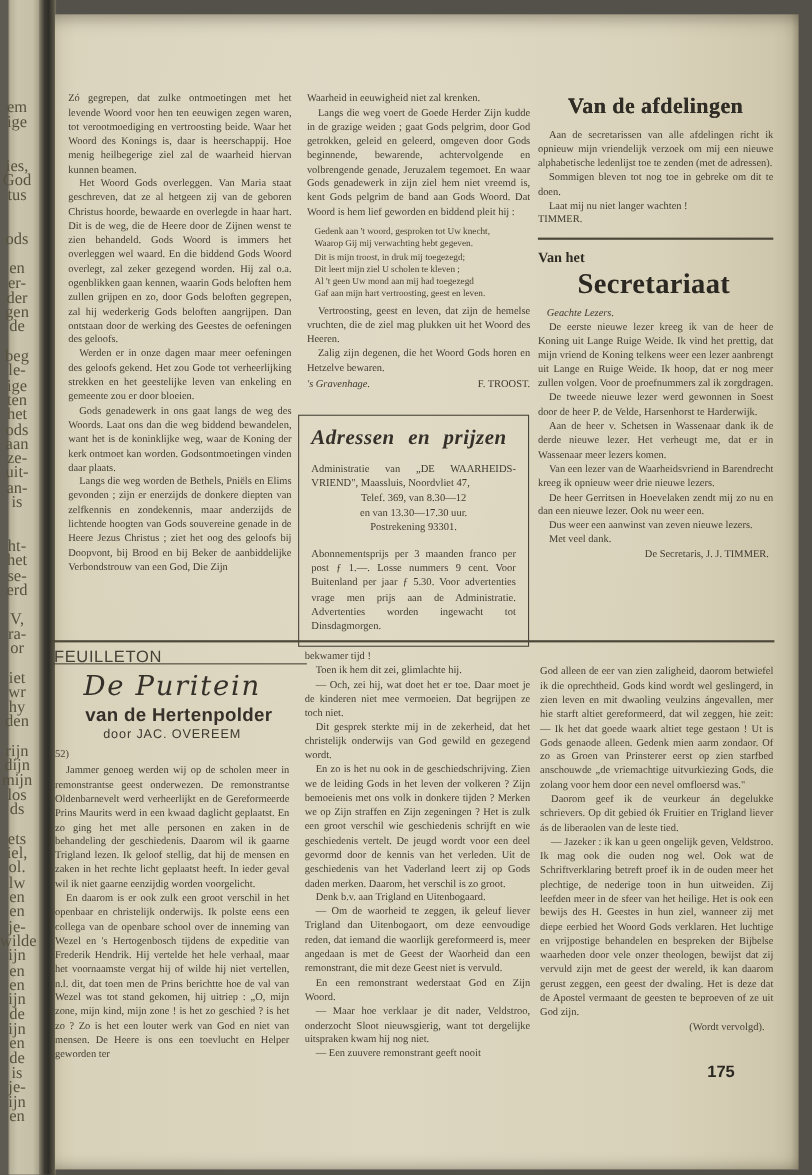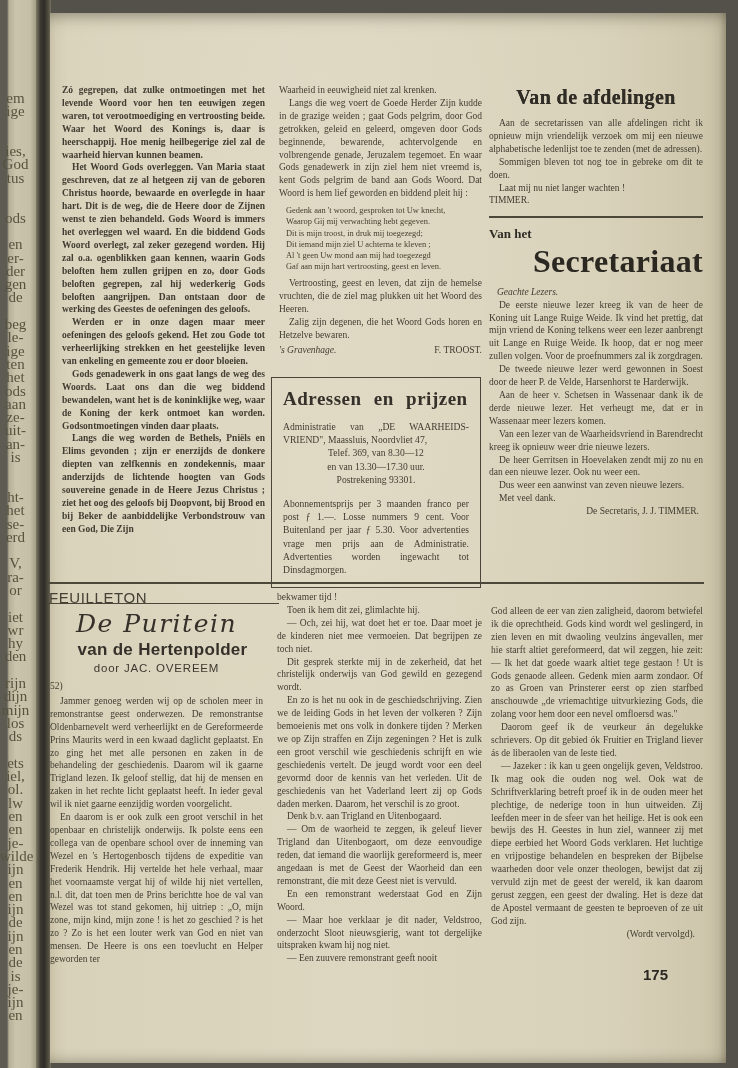--- a/index.html
+++ b/index.html
@@ -36,49 +36,49 @@
       inset -10px 0 18px -10px rgba(90,84,66,.5);
   }
   
   .body-text{font-size:9.5px;line-height:12.9px;text-align:justify;color:#403c31;}
   .para{margin:0;text-indent:10px;}
   .cont .para:first-child{text-indent:0;}
   .abs{position:absolute;}
   .rule{background:#4b4739;height:1.4px;}
   .italic{font-style:italic;}
   
-  .col1t{left:62px;top:84px;width:203px;font-weight:bold;}
+  .col1t{left:62px;top:84px;width:203px;}
   .col2t{left:279px;top:84px;width:203px;}
   .col3t{left:489px;top:86px;width:214px;}
   .poem{font-size:8.4px;line-height:11.2px;color:#46412f;padding:5px 0 5px 7px;text-align:left;}
   .poem-line{white-space:nowrap;}
   .sig-row{display:flex;justify-content:space-between;margin-top:2px;}
   
   .adbox{
     left:271px;top:377px;width:210px;box-sizing:border-box;
     border:1.6px solid #49453a;padding:8px 11px 11px 11px;
     background:rgba(255,255,245,0.03);
   }
   .adbox-title{
-    font-weight:bold;font-size:19px;letter-spacing:.5px;word-spacing:7px;
+    font-style:italic;font-weight:bold;font-size:19px;letter-spacing:.5px;word-spacing:7px;
     color:#35312a;margin:2px 0 10px 0;
   }
   .adbox .center{text-align:center;text-indent:0;}
   .adbox .body-text{font-size:9.6px;line-height:13.2px;}
   .adbox-gap{height:11px;}
   
   .afd-title{
     font-size:20px;color:#302d26;text-align:center;letter-spacing:.4px;
     margin:0 0 8px 0;text-shadow:0 0 .4px #302d26;
   }
   .afd-sig{text-align:left;padding-right:24px;}
   .col3-rule{margin:9px 0 8px 0;}
   .kicker{font-weight:bold;font-size:13px;color:#2f2c25;margin:0 0 1px 0;}
   .sec-title{
-    font-weight:bold;font-size:32px;color:#2b2822;text-align:right;padding-left:36px;
+    font-weight:bold;font-size:26px;color:#2b2822;text-align:left;padding-left:36px;
     margin:0 0 6px 0;letter-spacing:.3px;
   }
   .salutation{margin:0;}
   .sec-sig{text-align:right;padding-right:4px;}
   
   .rule-full{left:48px;top:582px;width:656px;height:1.8px;}
   .feu-label{
     left:49px;top:589px;font-family:"Liberation Sans",sans-serif;
     font-size:15px;letter-spacing:.6px;color:#444035;
   }
@@ -198,21 +198,21 @@
 
 <div class="abs col2t">
   <div class="body-text cont">
       <p class="para">Waarheid in eeuwigheid niet zal krenken.</p>
       <p class="para">Langs die weg voert de Goede Herder Zijn kudde in de grazige weiden ; gaat Gods pelgrim, door God getrokken, geleid en geleerd, omgeven door Gods beginnende, bewarende, achtervolgende en volbrengende genade, Jeruzalem tegemoet. En waar Gods genadewerk in zijn ziel hem niet vreemd is, kent Gods pelgrim de band aan Gods Woord. Dat Woord is hem lief geworden en biddend pleit hij :</p>
     </div>
   <div class="poem">
       <div class="poem-line">Gedenk aan 't woord, gesproken tot Uw knecht,</div>
       <div class="poem-line">Waarop Gij mij verwachting hebt gegeven.</div>
       <div class="poem-line">Dit is mijn troost, in druk mij toegezegd;</div>
-      <div class="poem-line">Dit iemand mijn ziel U achterna te kleven ;</div>
+      <div class="poem-line">Dit leert mijn ziel U scholen te kleven ;</div>
       <div class="poem-line">Al 't geen Uw mond aan mij had toegezegd</div>
       <div class="poem-line">Gaf aan mijn hart vertroosting, geest en leven.</div>
     </div>
   <div class="body-text">
       <p class="para">Vertroosting, geest en leven, dat zijn de hemelse vruchten, die de ziel mag plukken uit het Woord des Heeren.</p>
       <p class="para">Zalig zijn degenen, die het Woord Gods horen en Hetzelve bewaren.</p>
     </div>
   <div class="body-text sig-row">
     <span class="italic">'s Gravenhage.</span>
     <span>F. TROOST.</span>

